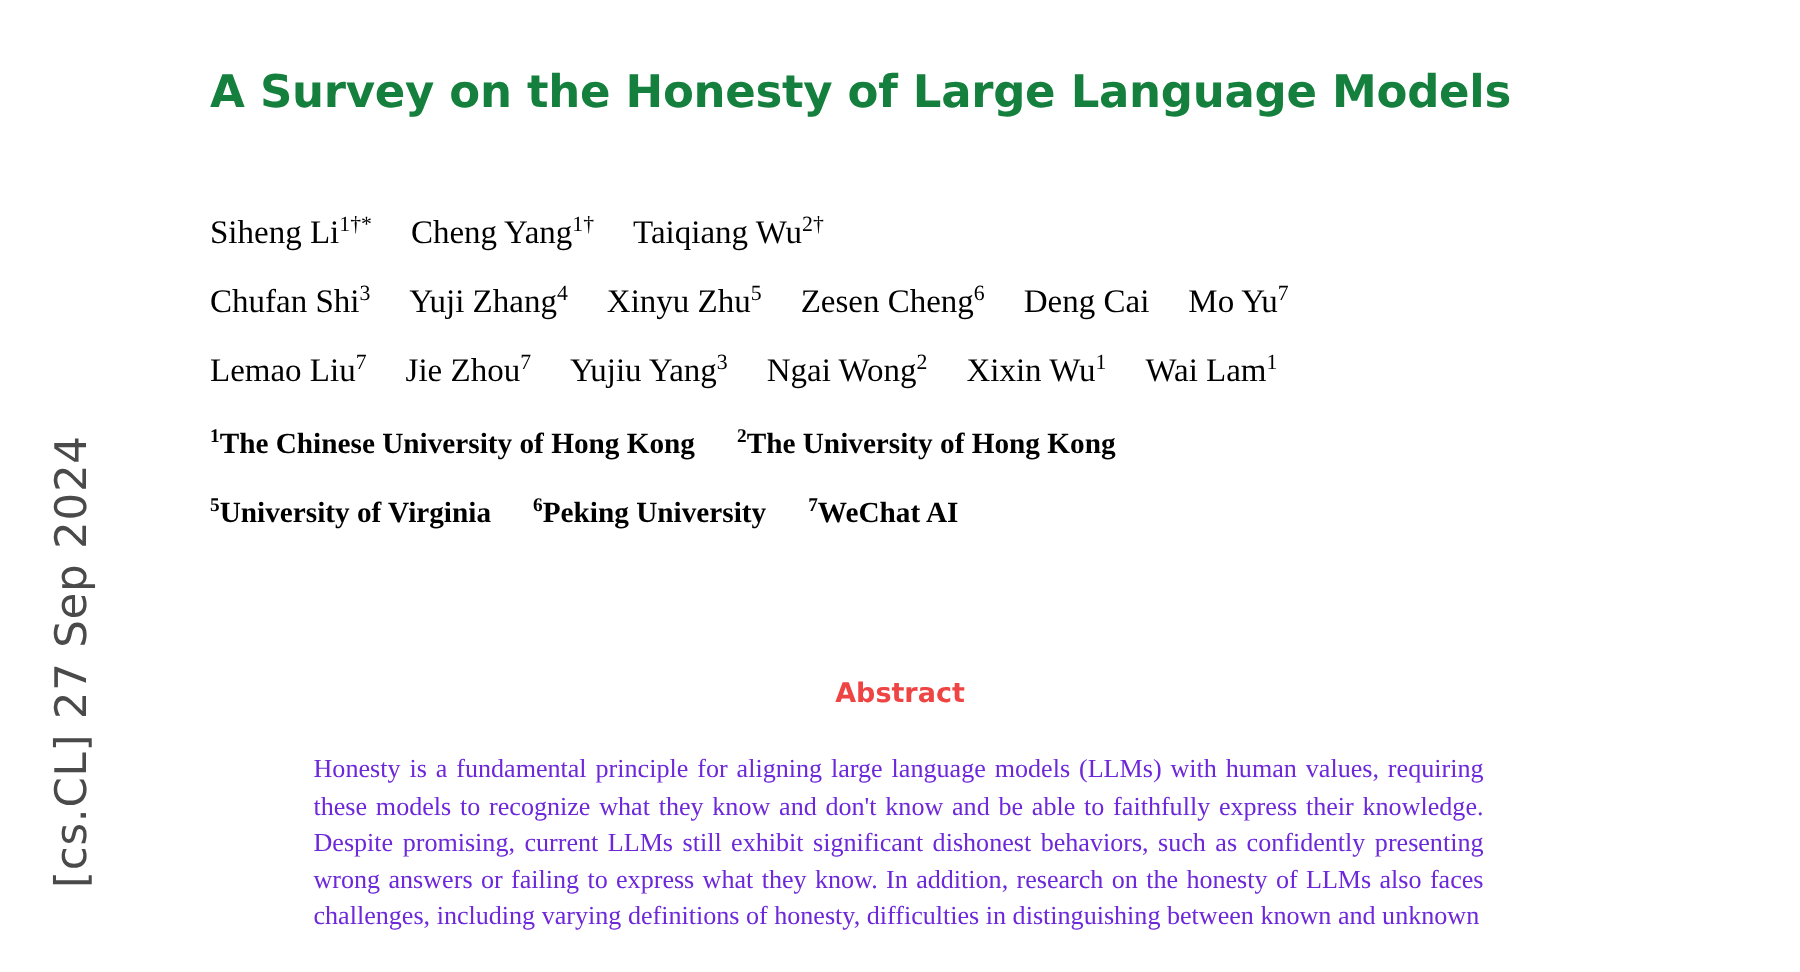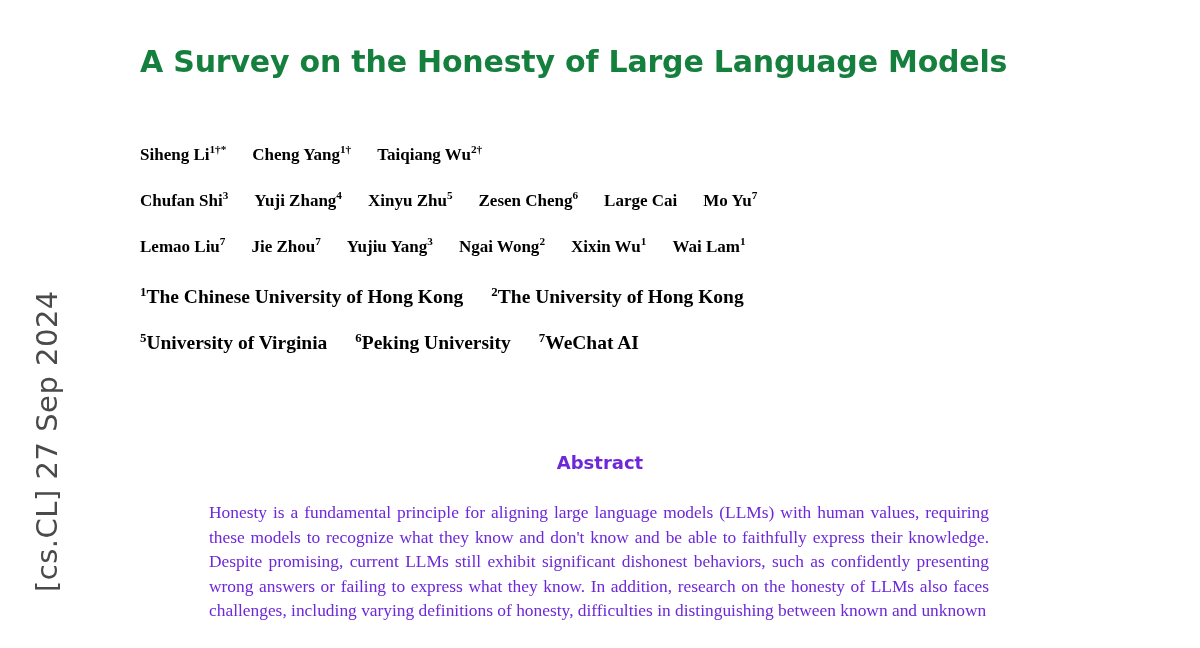--- a/index.html
+++ b/index.html
@@ -53,22 +53,22 @@
   }
 
   .authors {
     position: absolute;
     left: 140px;
     top: 132px;
     width: 940px;
   }
   .author-line {
     font-family: "Liberation Serif", serif;
-    font-weight: bold;
-    font-size: 17px;
+    font-weight: normal;
+    font-size: 22px;
     line-height: 46px;
     white-space: nowrap;
     color: #000;
   }
   .author-line .name { margin-right: 26px; }
   .author-line .name:last-child { margin-right: 0; }
   sup {
     font-size: 0.66em;
     vertical-align: super;
     line-height: 0;
@@ -93,21 +93,21 @@
 
   .abstract-heading {
     position: absolute;
     left: 0;
     top: 452px;
     width: 1200px;
     text-align: center;
     font-family: "DejaVu Sans", sans-serif;
     font-weight: bold;
     font-size: 18px;
-    color: #6d28d9;
+    color: #ef4444;
   }
   
   .abstract-heading > span { position: relative; left: 0px; }
 
   .abstract-body {
     position: absolute;
     left: 209px;
     top: 500px;
     width: 780px;
     font-family: "Liberation Serif", serif;
@@ -123,21 +123,21 @@
 <body>
 
 <div class="page">
 
   <div class="arxiv-stamp">[cs.CL]  27 Sep 2024</div>
 
   <div class="paper-title">A Survey on the Honesty of Large Language Models</div>
 
   <div class="authors">
       <div class="author-line"><span class="name">Siheng Li<sup>1†*</sup></span><span class="name">Cheng Yang<sup>1†</sup></span><span class="name">Taiqiang Wu<sup>2†</sup></span></div>
-      <div class="author-line"><span class="name">Chufan Shi<sup>3</sup></span><span class="name">Yuji Zhang<sup>4</sup></span><span class="name">Xinyu Zhu<sup>5</sup></span><span class="name">Zesen Cheng<sup>6</sup></span><span class="name">Large Cai</span><span class="name">Mo Yu<sup>7</sup></span></div>
+      <div class="author-line"><span class="name">Chufan Shi<sup>3</sup></span><span class="name">Yuji Zhang<sup>4</sup></span><span class="name">Xinyu Zhu<sup>5</sup></span><span class="name">Zesen Cheng<sup>6</sup></span><span class="name">Deng Cai</span><span class="name">Mo Yu<sup>7</sup></span></div>
       <div class="author-line"><span class="name">Lemao Liu<sup>7</sup></span><span class="name">Jie Zhou<sup>7</sup></span><span class="name">Yujiu Yang<sup>3</sup></span><span class="name">Ngai Wong<sup>2</sup></span><span class="name">Xixin Wu<sup>1</sup></span><span class="name">Wai Lam<sup>1</sup></span></div>
     </div>
 
   <div class="affiliations">
       <div class="affil-line"><span class="aff"><sup>1</sup>The Chinese University of Hong Kong</span><span class="aff"><sup>2</sup>The University of Hong Kong</span></div>
       <div class="affil-line"><span class="aff"><sup>5</sup>University of Virginia</span><span class="aff"><sup>6</sup>Peking University</span><span class="aff"><sup>7</sup>WeChat AI</span></div>
     </div>
 
   <div class="abstract-heading">
     <span>Abstract</span>

